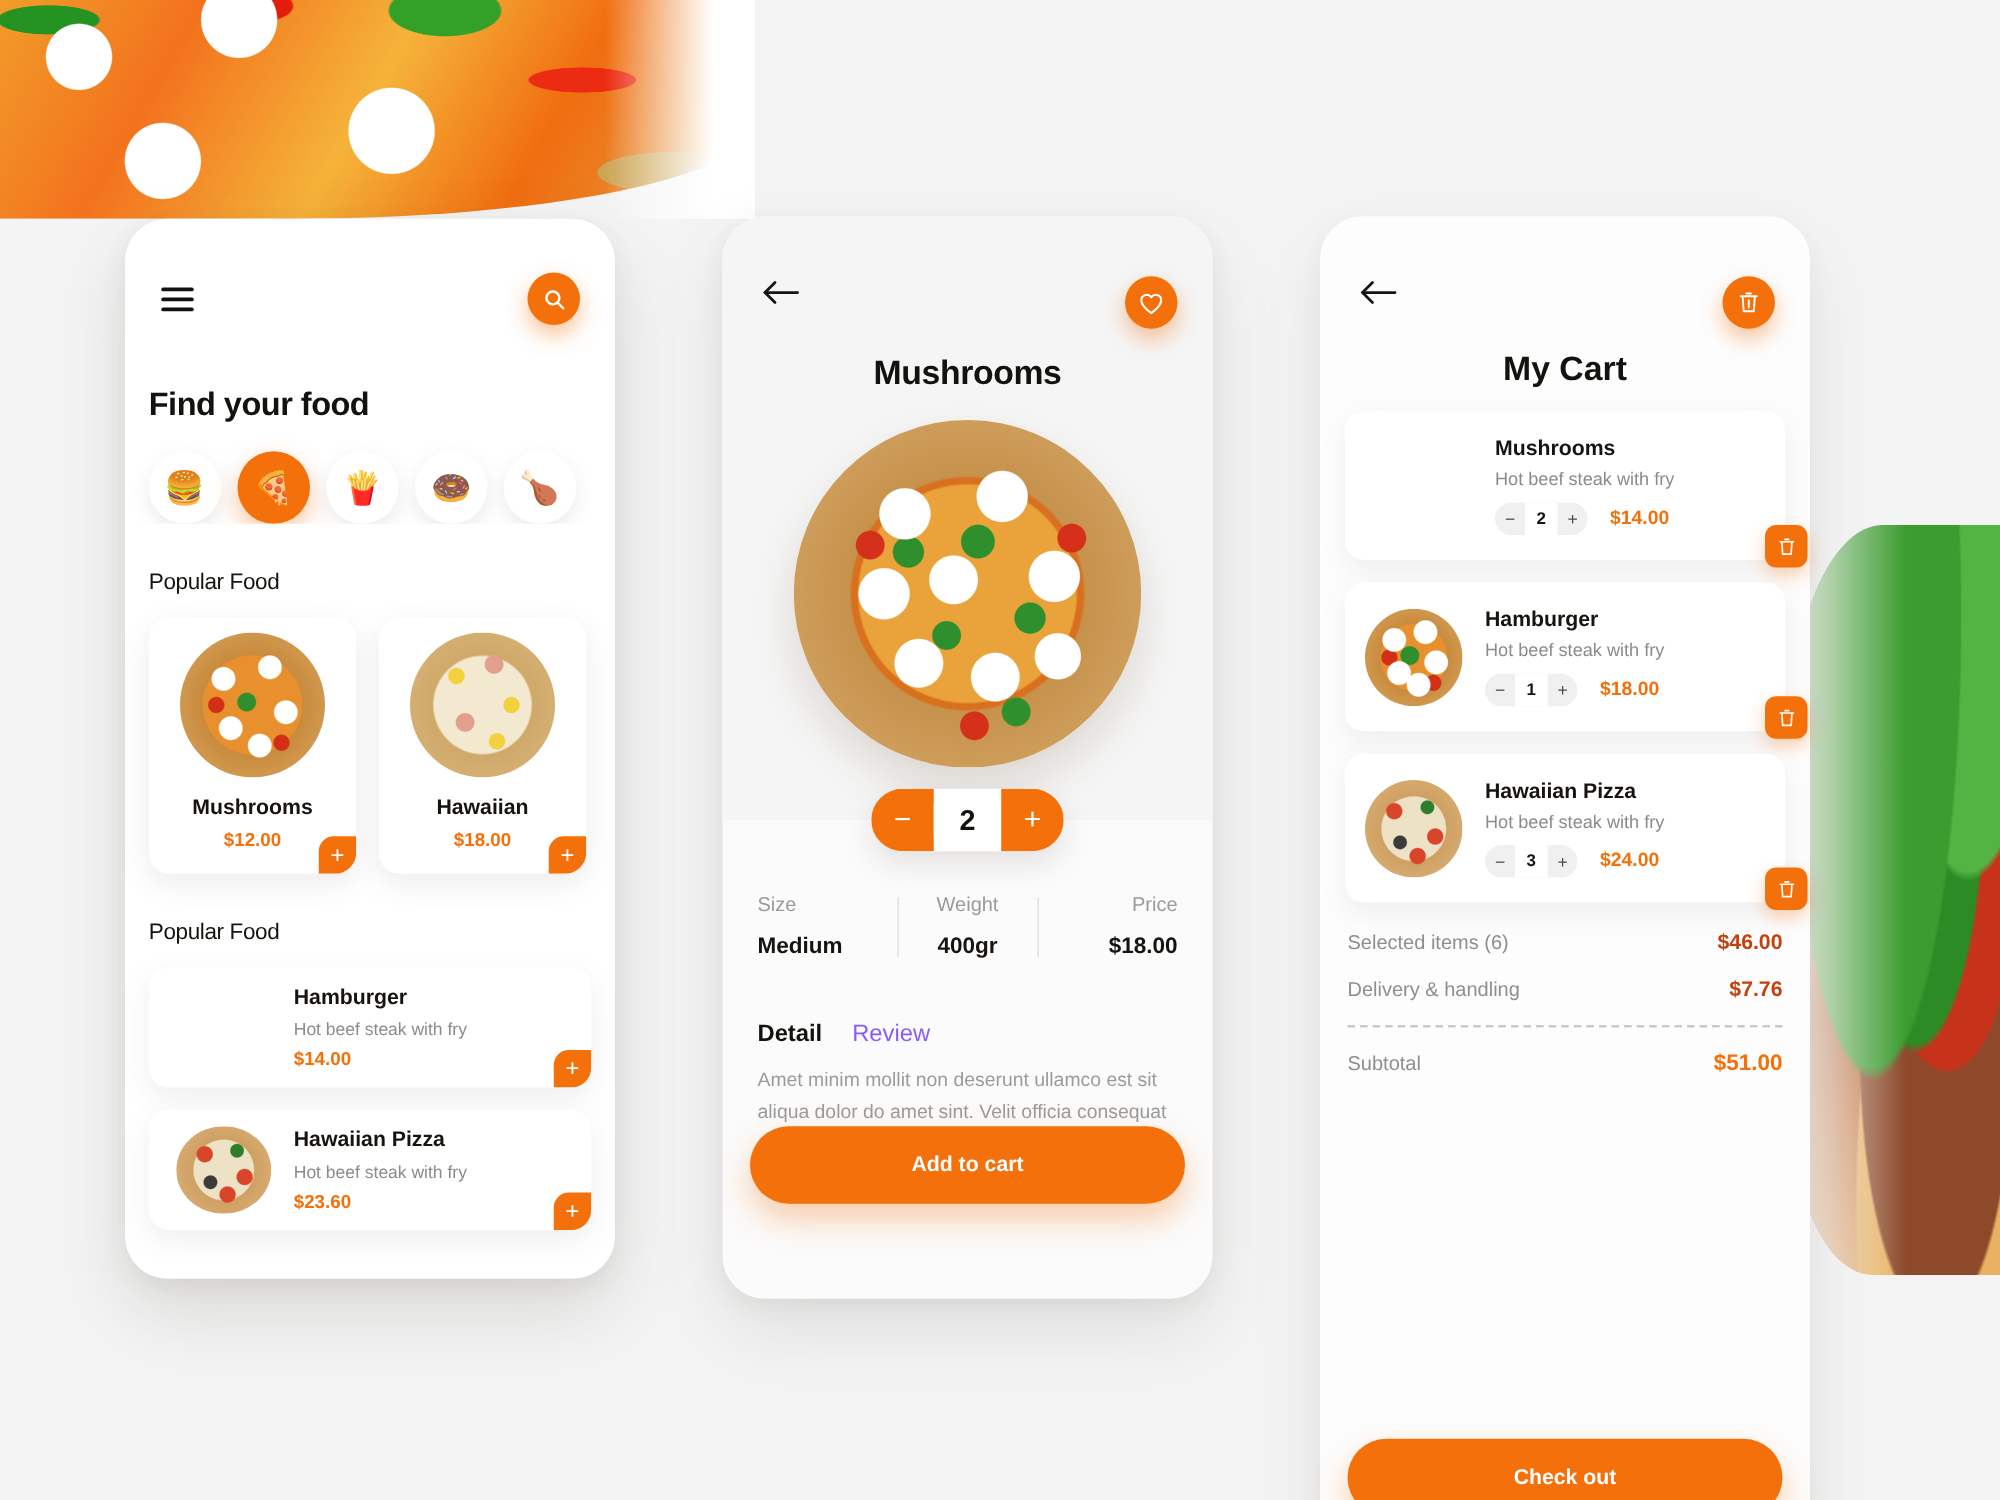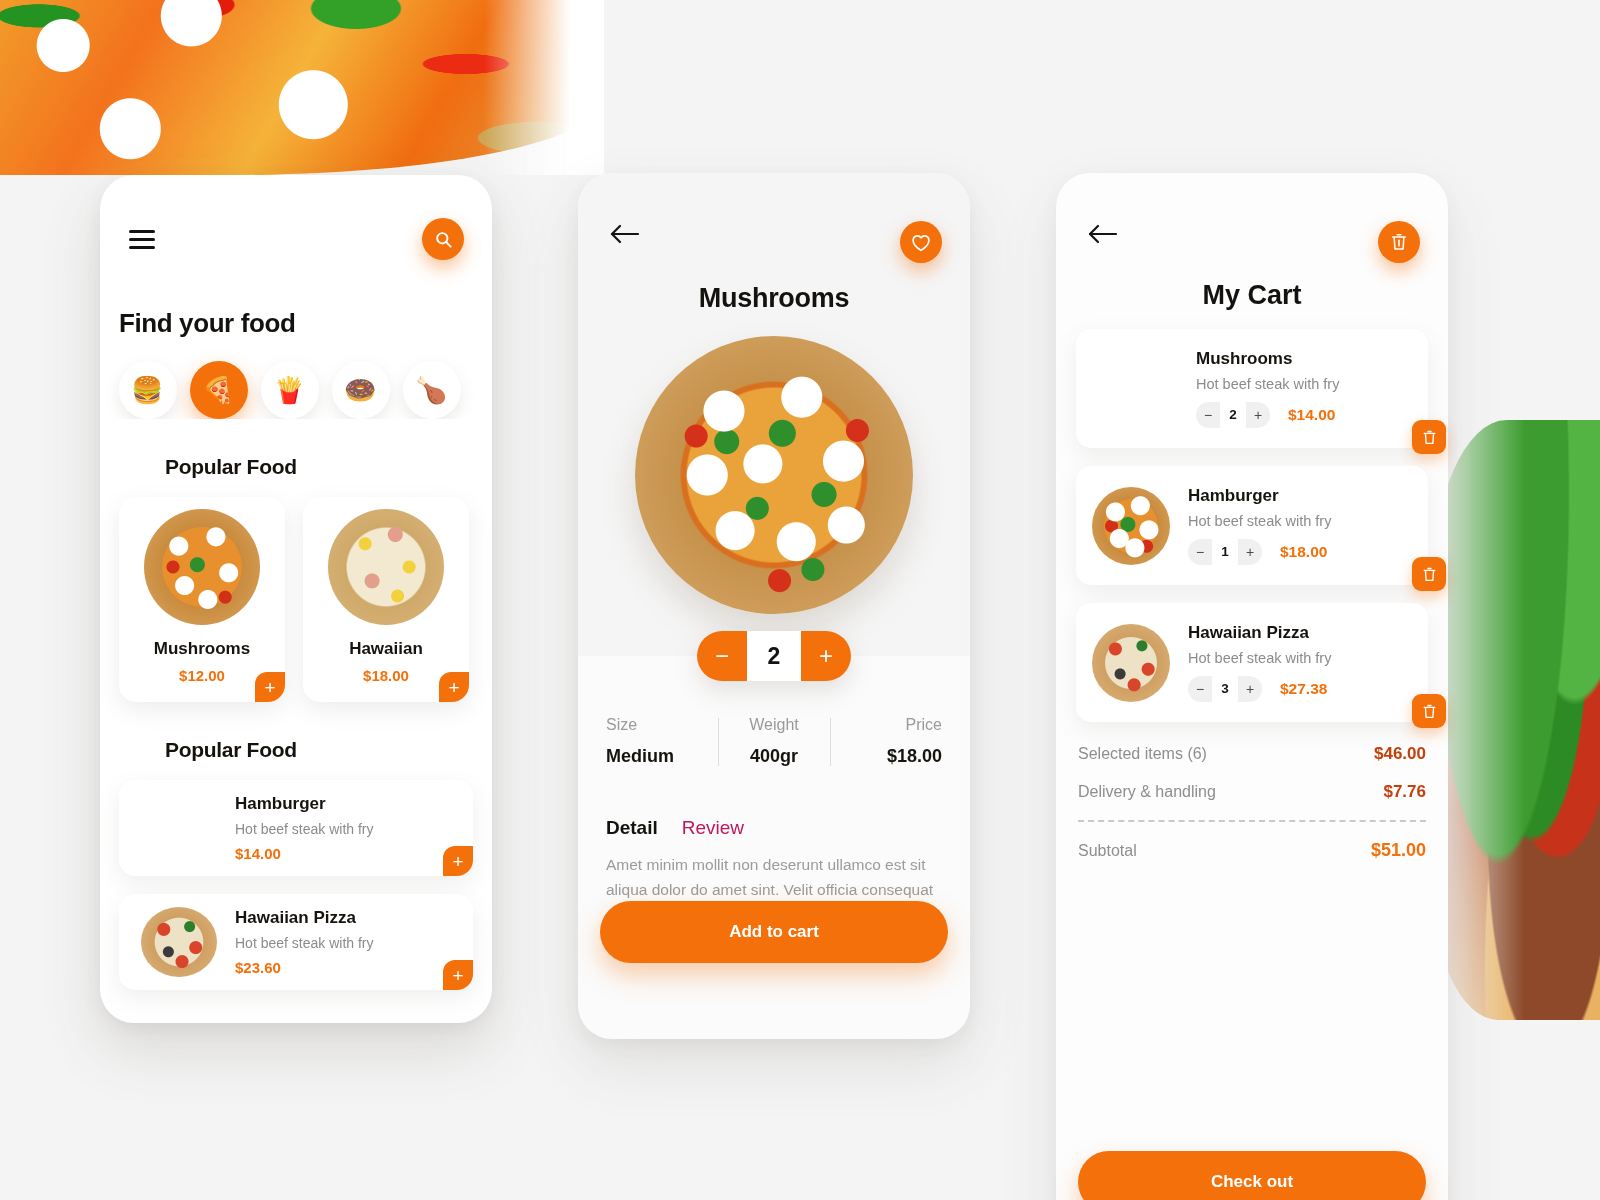--- a/index.html
+++ b/index.html
@@ -85,22 +85,22 @@
 
   .home-title { font-size: 26px; font-weight: bold; color: #14120f; letter-spacing: -.4px;
     padding: 48px 0 0 19px; }
 
   .cat-row { display: flex; gap: 13px; padding: 22px 0 0 19px; overflow: hidden; }
   .cat { width: 58px; height: 58px; min-width: 58px; border-radius: 50%; background: #fff;
     display:flex; align-items:center; justify-content:center; font-size: 26px; line-height:1;
     box-shadow: 0 6px 16px rgba(120,110,100,.14); cursor: pointer; }
   .cat.active { background: #F4700A; box-shadow: 0 8px 20px rgba(244,112,10,.40); }
 
-  .sec-title { font-size: 21px; font-weight: bold; color: #16130f; letter-spacing:-.3px;
-    padding: 36px 0 0 19px; margin-left: 46px; }
+  .sec-title { font-size: 18px; font-weight: normal; color: #16130f; letter-spacing:-.3px;
+    padding: 36px 0 0 19px; }
 
   .pop-grid { display: flex; gap: 18px; padding: 18px 0 0 19px; }
   .pop-card { width: 166px; background: #fff; border-radius: 17px; position: relative;
     box-shadow: 0 8px 22px rgba(120,110,100,.12); padding: 12px 0 18px; overflow: hidden; }
   .pizza { width: 116px; height: 116px; border-radius: 50%; margin: 0 auto; }
   .pizza-mush {
     background:
       radial-gradient(circle at 30% 32%, #fff 0 9px, transparent 10px),
       radial-gradient(circle at 62% 24%, #fff 0 9px, transparent 10px),
       radial-gradient(circle at 73% 55%, #fff 0 9px, transparent 10px),
@@ -189,21 +189,21 @@
   .spec { flex: 1; text-align: center; position: relative; }
   .spec:first-child { text-align: left; }
   .spec:last-child { text-align: right; }
   .spec + .spec::before { content:""; position:absolute; left:0; top:2px; width:1px; height:48px; background:#dcdcdc; }
   .spec-label { font-size: 16px; color: #9a9a9a; }
   .spec-val { font-size: 18px; font-weight: bold; color: #17140f; margin-top: 12px; }
 
   .tabs { display: flex; align-items: baseline; gap: 24px; padding: 50px 28px 0; }
   .tab { font-size: 19px; cursor: pointer; }
   .tab.active { font-weight: bold; color: #14120f; }
-  .tab.inactive { color: #be185d; }
+  .tab.inactive { color: #8b5cf6; }
   .detail-desc { padding: 14px 28px 0; font-size: 15.5px; line-height: 1.6; color: #9b9b9b; }
   .see-more { color: #141414; font-weight: bold; cursor: pointer; }
 
   .cta { display: block; width: 348px; height: 62px; margin: 0 auto; border: none;
     border-radius: 31px; background: #F4700A; color: #fff; font-size: 17px;
     font-weight: bold; cursor: pointer; box-shadow: 0 12px 26px rgba(244,112,10,.34); }
 
   
   .cart-top { display: flex; align-items: flex-start; justify-content: space-between;
     padding: 48px 28px 0 29px; }
@@ -430,21 +430,21 @@
       <div class="cart-thumb thumb-round pizza-haw2" style="width:78px;min-width:78px;height:78px;"></div>
       <div class="li-text">
         <div class="cart-name">Hawaiian Pizza</div>
         <div class="cart-desc">Hot beef steak with fry</div>
         <div class="cart-line">
           <div class="stepper-sm">
             <button>−</button>
             <div class="val">3</div>
             <button>+</button>
           </div>
-          <div class="cart-price">$27.38</div>
+          <div class="cart-price">$24.00</div>
         </div>
       </div>
       <button class="trash-btn">
         <svg width="15" height="17" viewBox="0 0 20 22" fill="none" stroke="#fff" stroke-width="1.8">
           <path d="M3 5.5h14M8 3h4M4.6 5.5l.9 13.3h9l.9-13.3z" stroke-linecap="round" stroke-linejoin="round"></path>
         </svg>
       </button>
     </div>
 
     <div style="margin-top:22px;">

